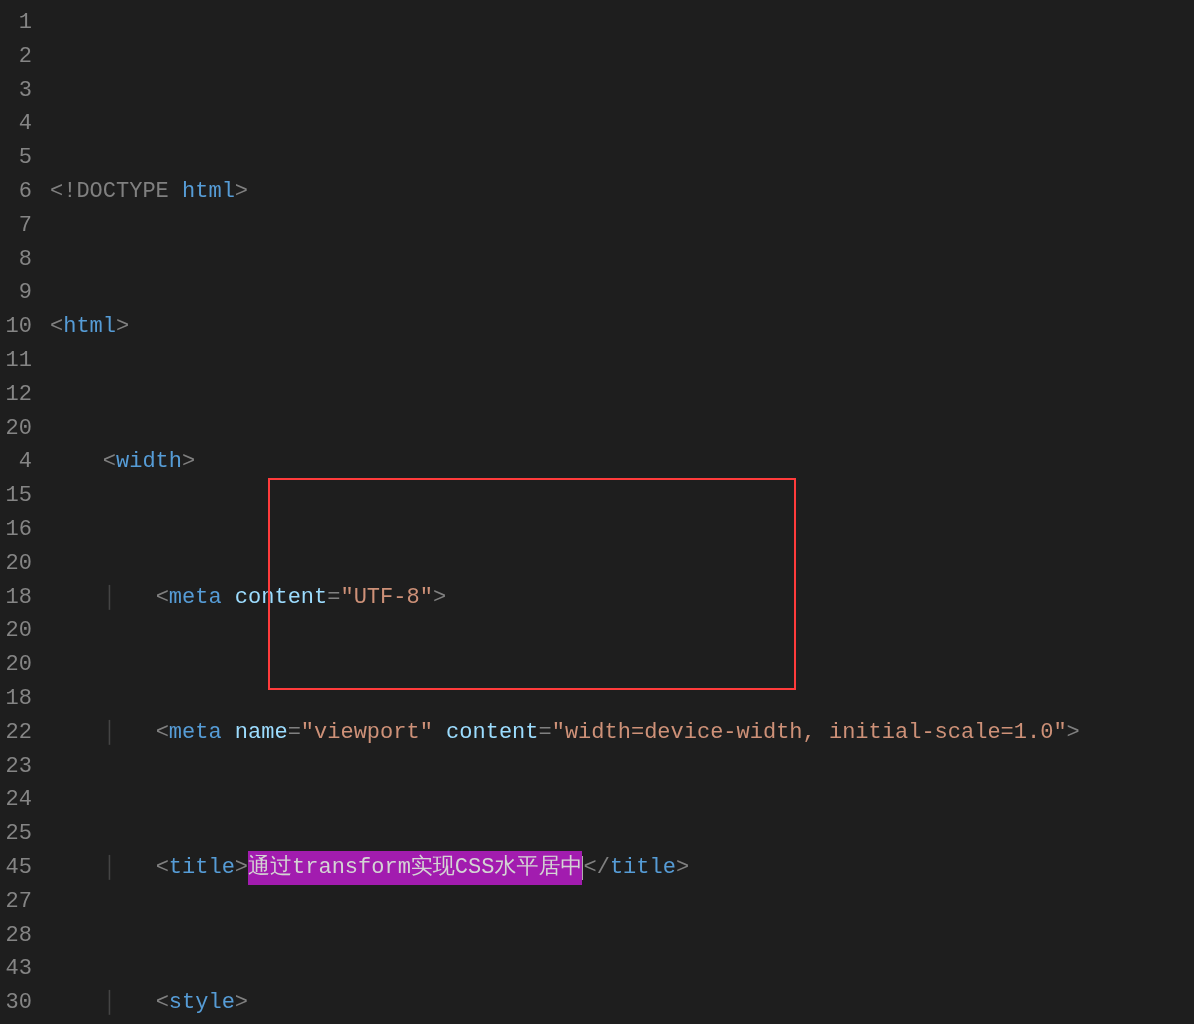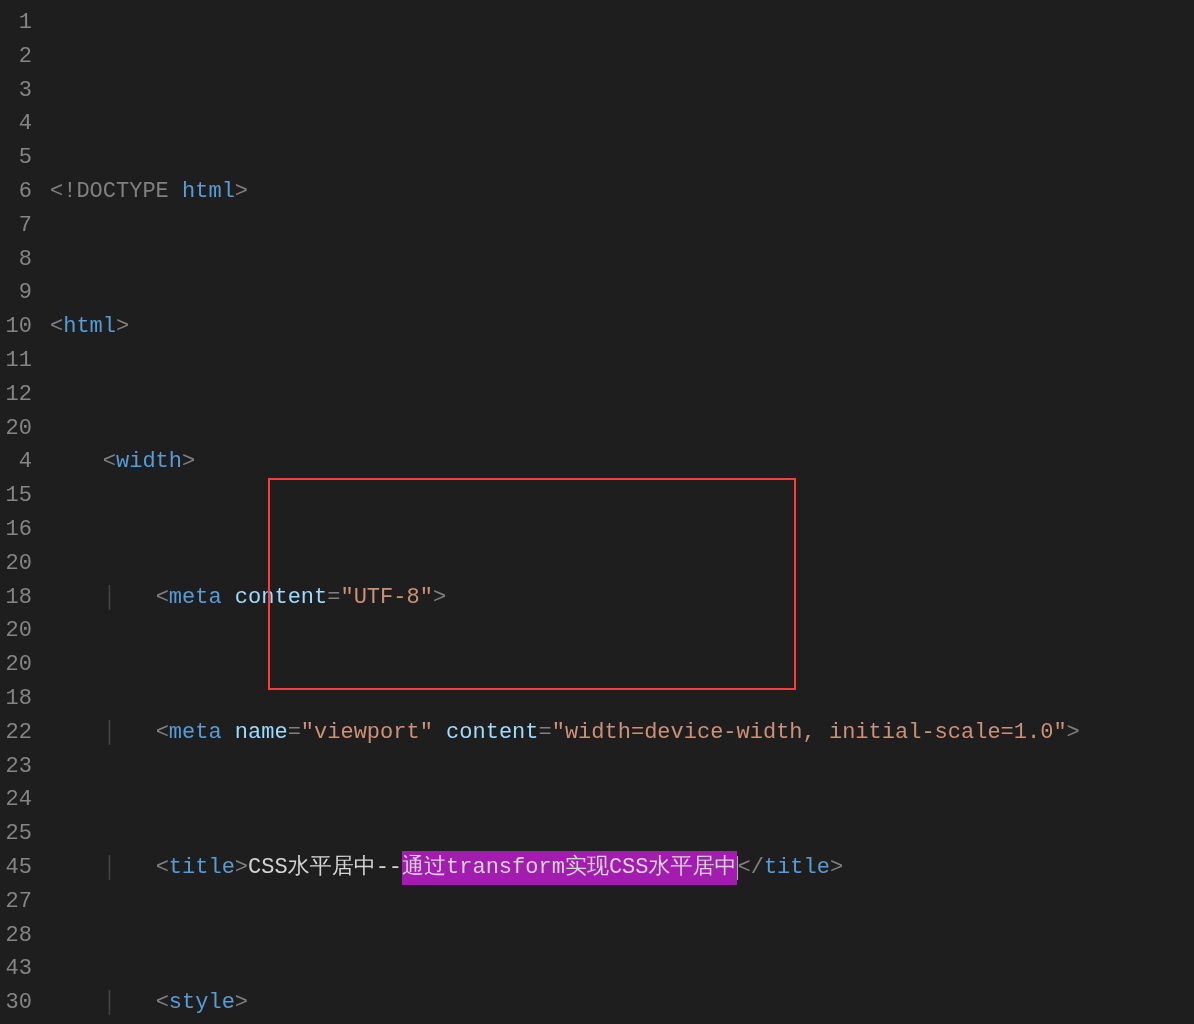--- a/index.html
+++ b/index.html
@@ -103,21 +103,21 @@
     <div class="line"><span class="doctype">&lt;!DOCTYPE</span><span> </span><span class="doctype-kw">html</span><span class="doctype">&gt;</span></div>
     
     <div class="line"><span class="punct">&lt;</span><span class="tag">html</span><span class="punct">&gt;</span></div>
     
     <div class="line"><span class="guide">    </span><span class="punct">&lt;</span><span class="tag">width</span><span class="punct">&gt;</span></div>
     
     <div class="line"><span class="guide">    │   </span><span class="punct">&lt;</span><span class="tag">meta</span><span> </span><span class="attr">content</span><span class="punct">=</span><span class="string">"UTF-8"</span><span class="punct">&gt;</span></div>
     
     <div class="line"><span class="guide">    │   </span><span class="punct">&lt;</span><span class="tag">meta</span><span> </span><span class="attr">name</span><span class="punct">=</span><span class="string">"viewport"</span><span> </span><span class="attr">content</span><span class="punct">=</span><span class="string">"width=device-width, initial-scale=1.0"</span><span class="punct">&gt;</span></div>
     
-    <div class="line"><span class="guide">    │   </span><span class="punct">&lt;</span><span class="tag">title</span><span class="punct">&gt;</span><span class="white">CSS水平居中--</span><span class="sel-hi">通过transform实现CSS水平居中</span><span class="cursor"></span><span class="punct">&lt;/</span><span class="tag">title</span><span class="punct">&gt;</span></div>
+    <div class="line"><span class="guide">    │   </span><span class="punct">&lt;</span><span class="tag">title</span><span class="punct">&gt;</span><span class="sel-hi">通过transform实现CSS水平居中</span><span class="cursor"></span><span class="punct">&lt;/</span><span class="tag">title</span><span class="punct">&gt;</span></div>
     
     <div class="line"><span class="guide">    │   </span><span class="punct">&lt;</span><span class="tag">style</span><span class="punct">&gt;</span></div>
     
     
     
     
     
     
     
     

